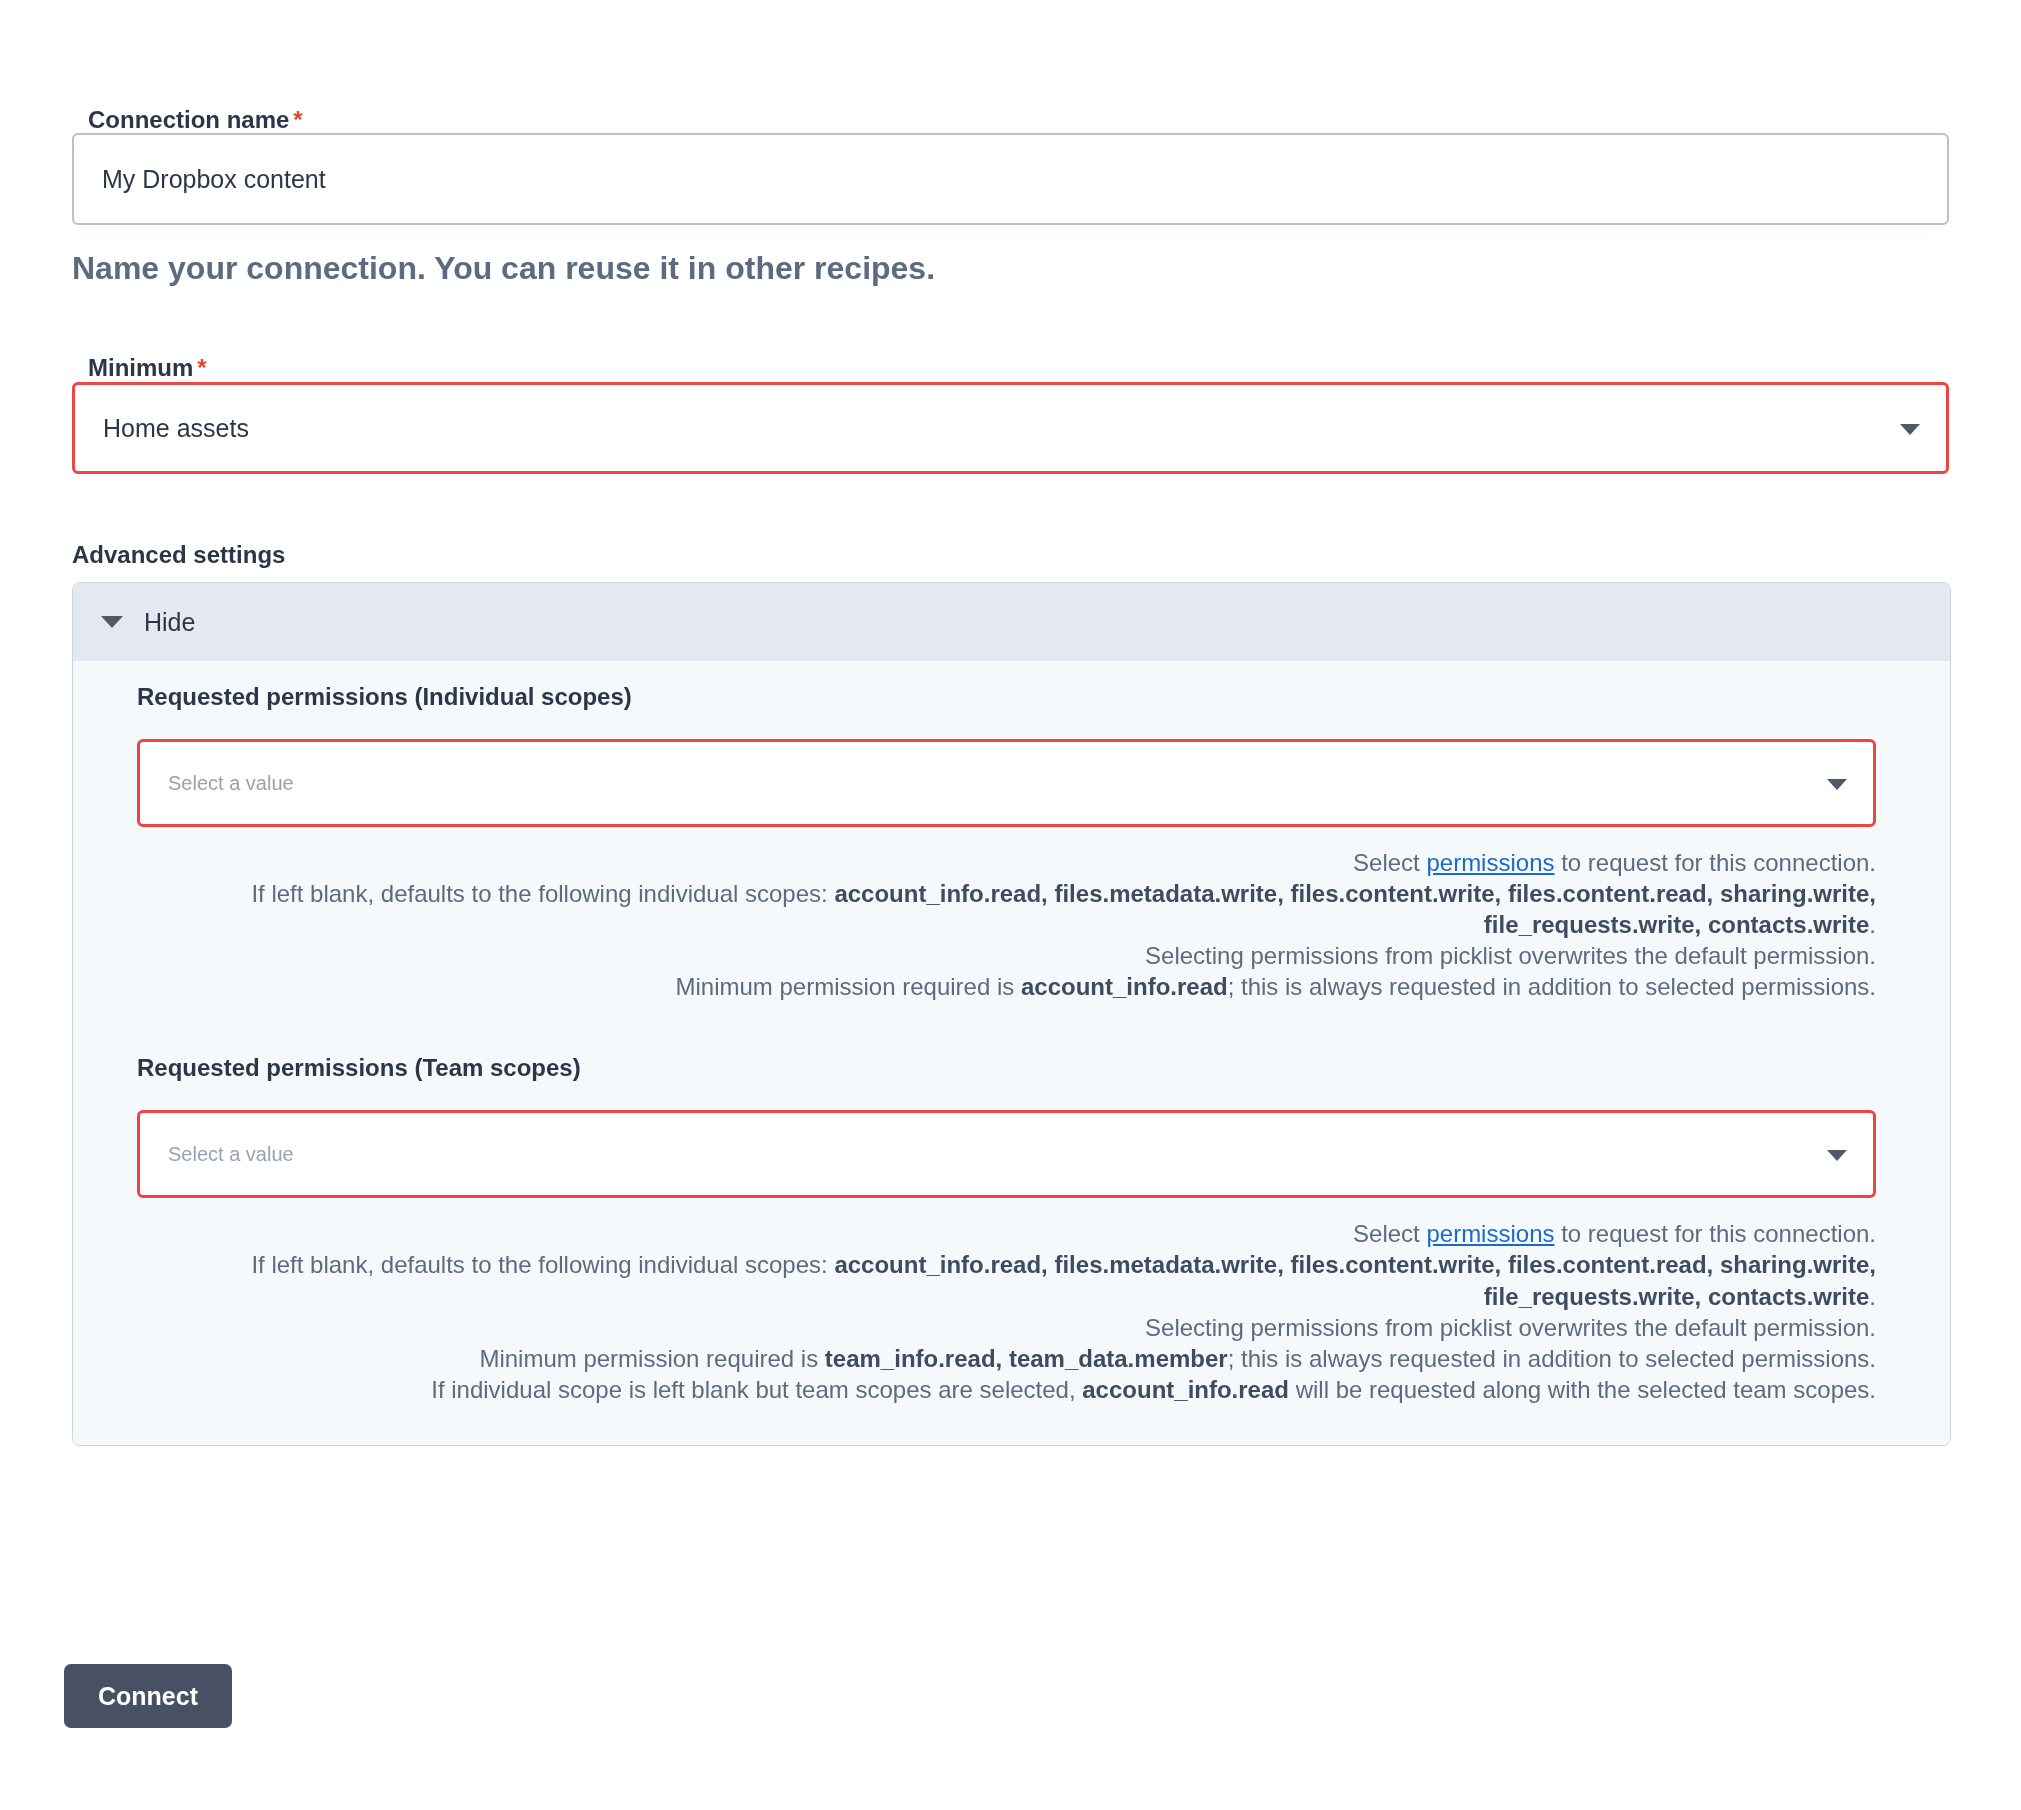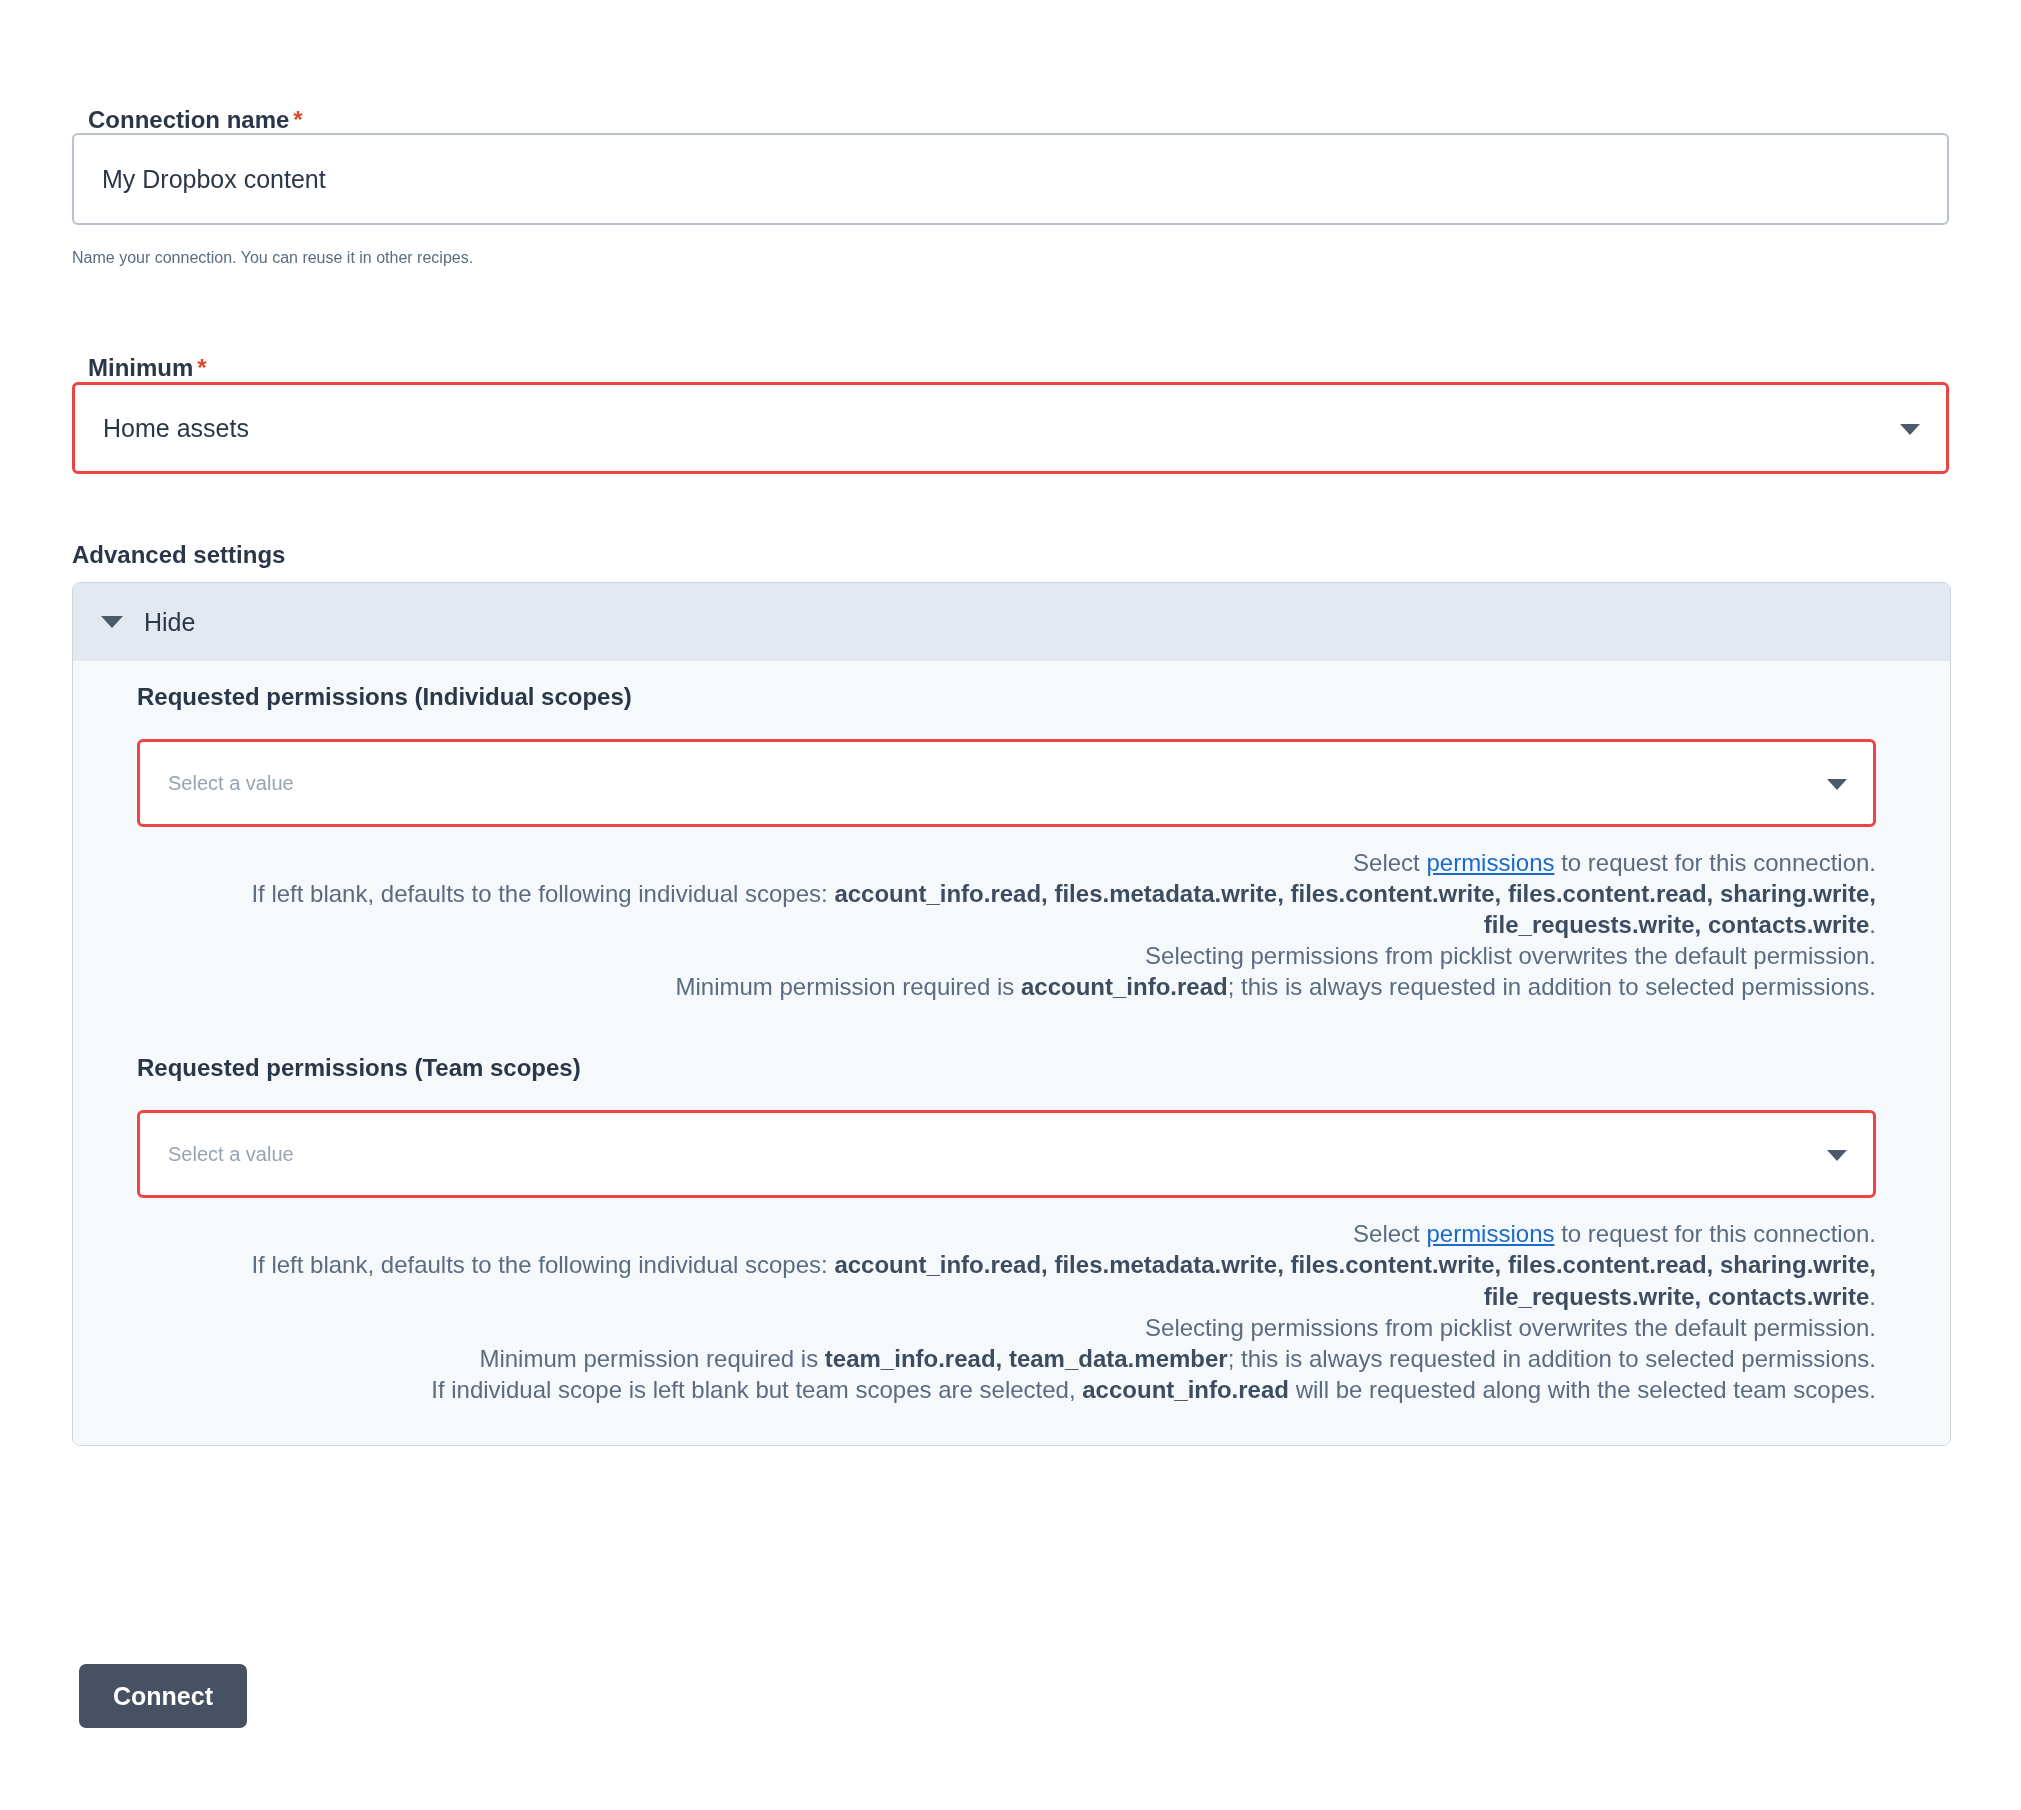--- a/index.html
+++ b/index.html
@@ -83,24 +83,25 @@
     right: 26px;
     top: 50%;
     margin-top: -4px;
     width: 0; height: 0;
     border-left: 10px solid transparent;
     border-right: 10px solid transparent;
     border-top: 11px solid #4e5969;
   }
 
   .hint {
-    font-size: 16px;
+    font-size: 32px;
     color: #5c6b80;
     line-height: 1.32;
     margin: 0;
+    font-weight: bold;
   }
 
   
   .adv-title {
     font-size: 24px;
     font-weight: bold;
     color: #2b3748;
     line-height: 1;
   }
 
@@ -240,17 +241,17 @@
           <span class="ln"><span>If left blank, defaults to the following individual scopes: </span><b>account_info.read, files.metadata.write, files.content.write, files.content.read, sharing.write, file_requests.write, contacts.write</b><span>.</span></span>
           <span class="ln">Selecting permissions from picklist overwrites the default permission.</span>
           <span class="ln"><span>Minimum permission required is </span><b>team_info.read, team_data.member</b><span>; this is always requested in addition to selected permissions.</span></span>
           <span class="ln"><span>If individual scope is left blank but team scopes are selected, </span><b>account_info.read</b><span> will be requested along with the selected team scopes.</span></span>
         </div>
       </div>
 
     </div>
   </div>
 
-  <div class="pos" style="left:79px; top:1664px;border-radius:12px;">
+  <div class="pos" style="left:64px; top:1664px;border-radius:12px;">
     <button class="btn-connect">Connect</button>
   </div>
 
 </div>
 
 </body></html>

